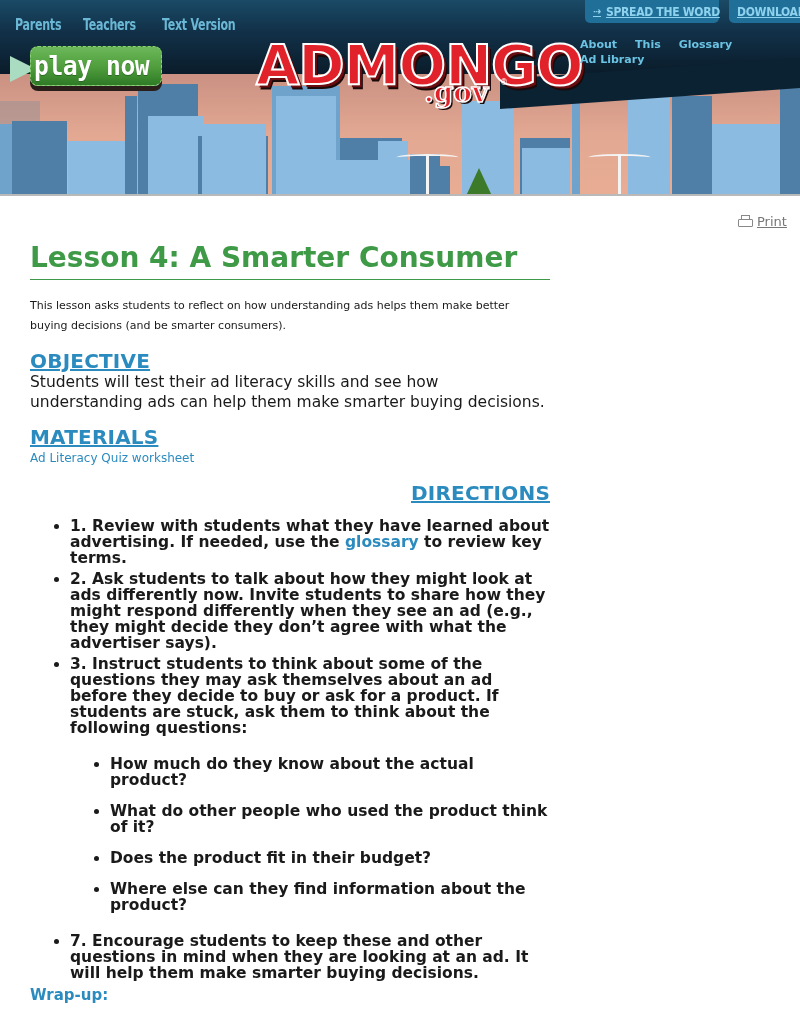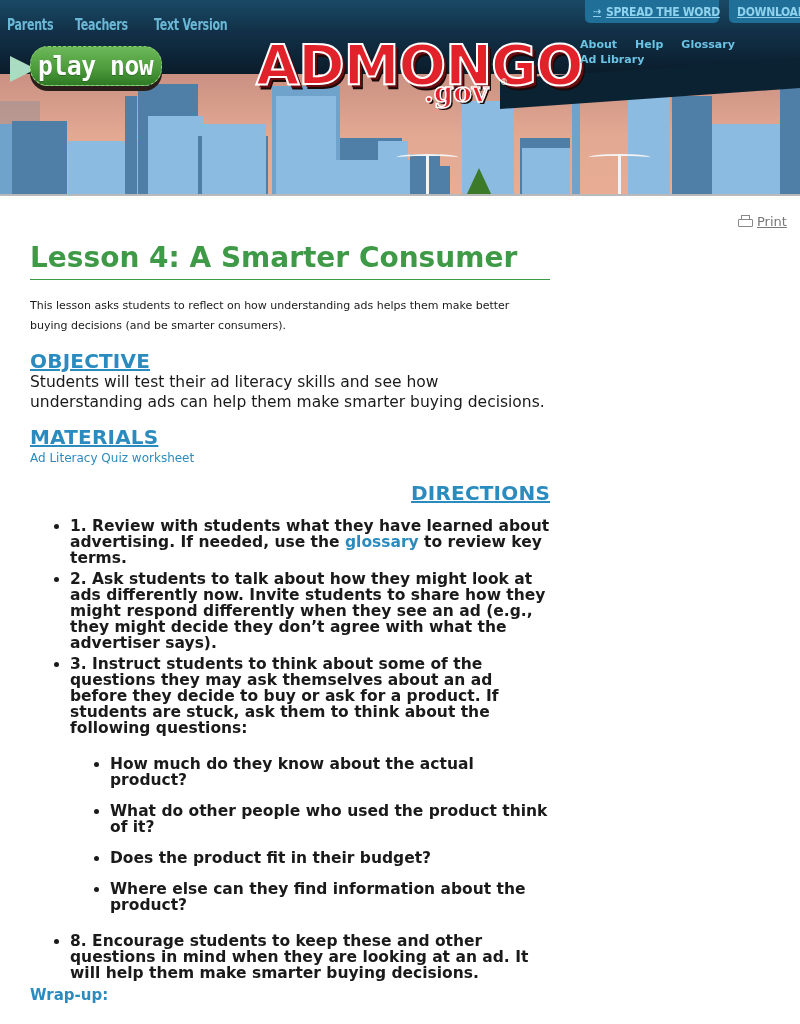--- a/index.html
+++ b/index.html
@@ -9,33 +9,33 @@
   
   .header { position: absolute; left: 0; top: 0; width: 800px; height: 196px; overflow: hidden;
     background: linear-gradient(180deg, #17415c 0%, #0f2c40 30%, #081a27 58%, #d89a86 62%, #e3a58f 100%); }
   .sky { position: absolute; left: 0; top: 72px; width: 800px; height: 124px;
     background: linear-gradient(180deg, #c99082 0%, #e2a892 50%, #e8ad93 100%); }
   .dark-band { position: absolute; left: 0; top: 0; width: 800px; height: 74px;
     background: linear-gradient(180deg, #1a4a66 0%, #12324a 40%, #0a1c2a 100%); }
   .dark-band::after { content: ""; position: absolute; right: 0; top: 58px; width: 300px; height: 30px;
     background: #0b2233; transform: skewY(-4deg); transform-origin: right; }
 
-  .top-links { position: absolute; left: 7px; top: 16px; display: flex; gap: 18px; align-items: center; }
+  .top-links { position: absolute; left: 15px; top: 16px; display: flex; gap: 18px; align-items: center; }
   .top-links a { font-family: "DejaVu Sans Condensed", "DejaVu Sans", sans-serif; font-weight: bold;
     font-size: 15px; color: #6bb8d6; text-decoration: none; letter-spacing: -0.3px; transform: scaleX(0.82); transform-origin: left; display: inline-block; }
   .top-links a:nth-child(2) { margin-left: -6px; }
   .top-links a:nth-child(3) { margin-left: -4px; }
 
   .play-now { position: absolute; left: 10px; top: 46px; width: 152px; height: 46px; }
   .play-arrow { position: absolute; left: 0; top: 10px; width: 0; height: 0;
     border-left: 26px solid #a9dcc0; border-top: 13px solid transparent; border-bottom: 13px solid transparent; }
   .play-arrow::before { content: ""; position: absolute; left: -26px; top: -6px; width: 12px; height: 12px; background: #a9dcc0; }
-  .play-btn { position: absolute; left: 20px; top: 0; width: 132px; height: 40px; border-radius: 18px;
+  .play-btn { position: absolute; left: 20px; top: 0; width: 132px; height: 40px; border-radius: 8px;
     background: linear-gradient(180deg, #6cb85a 0%, #4e9c3c 55%, #2f7a26 100%);
-    border: 1px dashed #8fd07d; box-shadow: 0 5px 0 #2a1e1a; display: flex; align-items: center; justify-content: center; }
+    border: 1px dashed #8fd07d; box-shadow: 0 5px 0 #2a1e1a; display: flex; align-items: center; }
   .play-btn span { color: #ffffff; font-weight: bold; font-size: 26px; letter-spacing: -0.5px;
     font-family: "DejaVu Sans Mono", monospace; transform: scaleX(0.95); text-shadow: 0 1px 0 #2a6a20; }
 
   .logo { position: absolute; left: 256px; top: 28px; width: 290px; height: 80px; }
   .logo-main { position: absolute; left: 0; top: 4px; font-size: 56px; font-weight: bold; color: #e2222a;
     letter-spacing: -1px; font-family: "DejaVu Sans", sans-serif;
     -webkit-text-stroke: 2px #ffffff; text-shadow: 3px 3px 0 #6a0c10, 4px 5px 0 #1a0a0a; }
   .logo-sub { position: absolute; left: 168px; top: 48px; font-size: 28px; font-weight: bold; color: #e2222a;
     font-family: "DejaVu Serif", serif; -webkit-text-stroke: 1.5px #ffffff; text-shadow: 2px 2px 0 #1a0a0a; }
   .logo-reg { position: absolute; left: 244px; top: 50px; font-size: 8px; color: #ffffff; }
@@ -154,21 +154,21 @@
     <a class="util-btn spread" href="#">
       <span class="share-icon">⇢</span>
       <span>SPREAD THE WORD</span>
     </a>
     <a class="util-btn download" href="#">
       <span>DOWNLOAD</span>
     </a>
   </div>
 
   <nav class="meta-nav">
-    <a href="#">About</a><a href="#">Help</a><a href="#">Glossary</a><br>
+    <a href="#">About</a><a href="#">This</a><a href="#">Glossary</a><br>
     <a href="#">Ad Library</a>
   </nav>
 
   <div class="header-border"></div>
 </header>
 
 <a class="print" href="#">
   <span class="print-icon"></span>
   <span>Print</span>
 </a>
@@ -196,18 +196,18 @@
     <li>
       <span>3. Instruct students to think about some of the questions they may ask themselves about an ad before they decide to buy or ask for a product. If students are stuck, ask them to think about the following questions:</span>
       <ul class="sub">
         <li>How much do they know about the actual product?</li>
         <li>What do other people who used the product think of it?</li>
         <li>Does the product fit in their budget?</li>
         <li>Where else can they find information about the product?</li>
       </ul>
     </li>
     <li>
-      <span>8. Encourage students to keep these and other questions in mind when they are looking at an ad. It will help them make smarter buying decisions.</span>
+      <span>7. Encourage students to keep these and other questions in mind when they are looking at an ad. It will help them make smarter buying decisions.</span>
     </li>
   </ul>
 
   <h3 class="wrap-head">Wrap-up:</h3>
 </main>
 
 </body></html>

